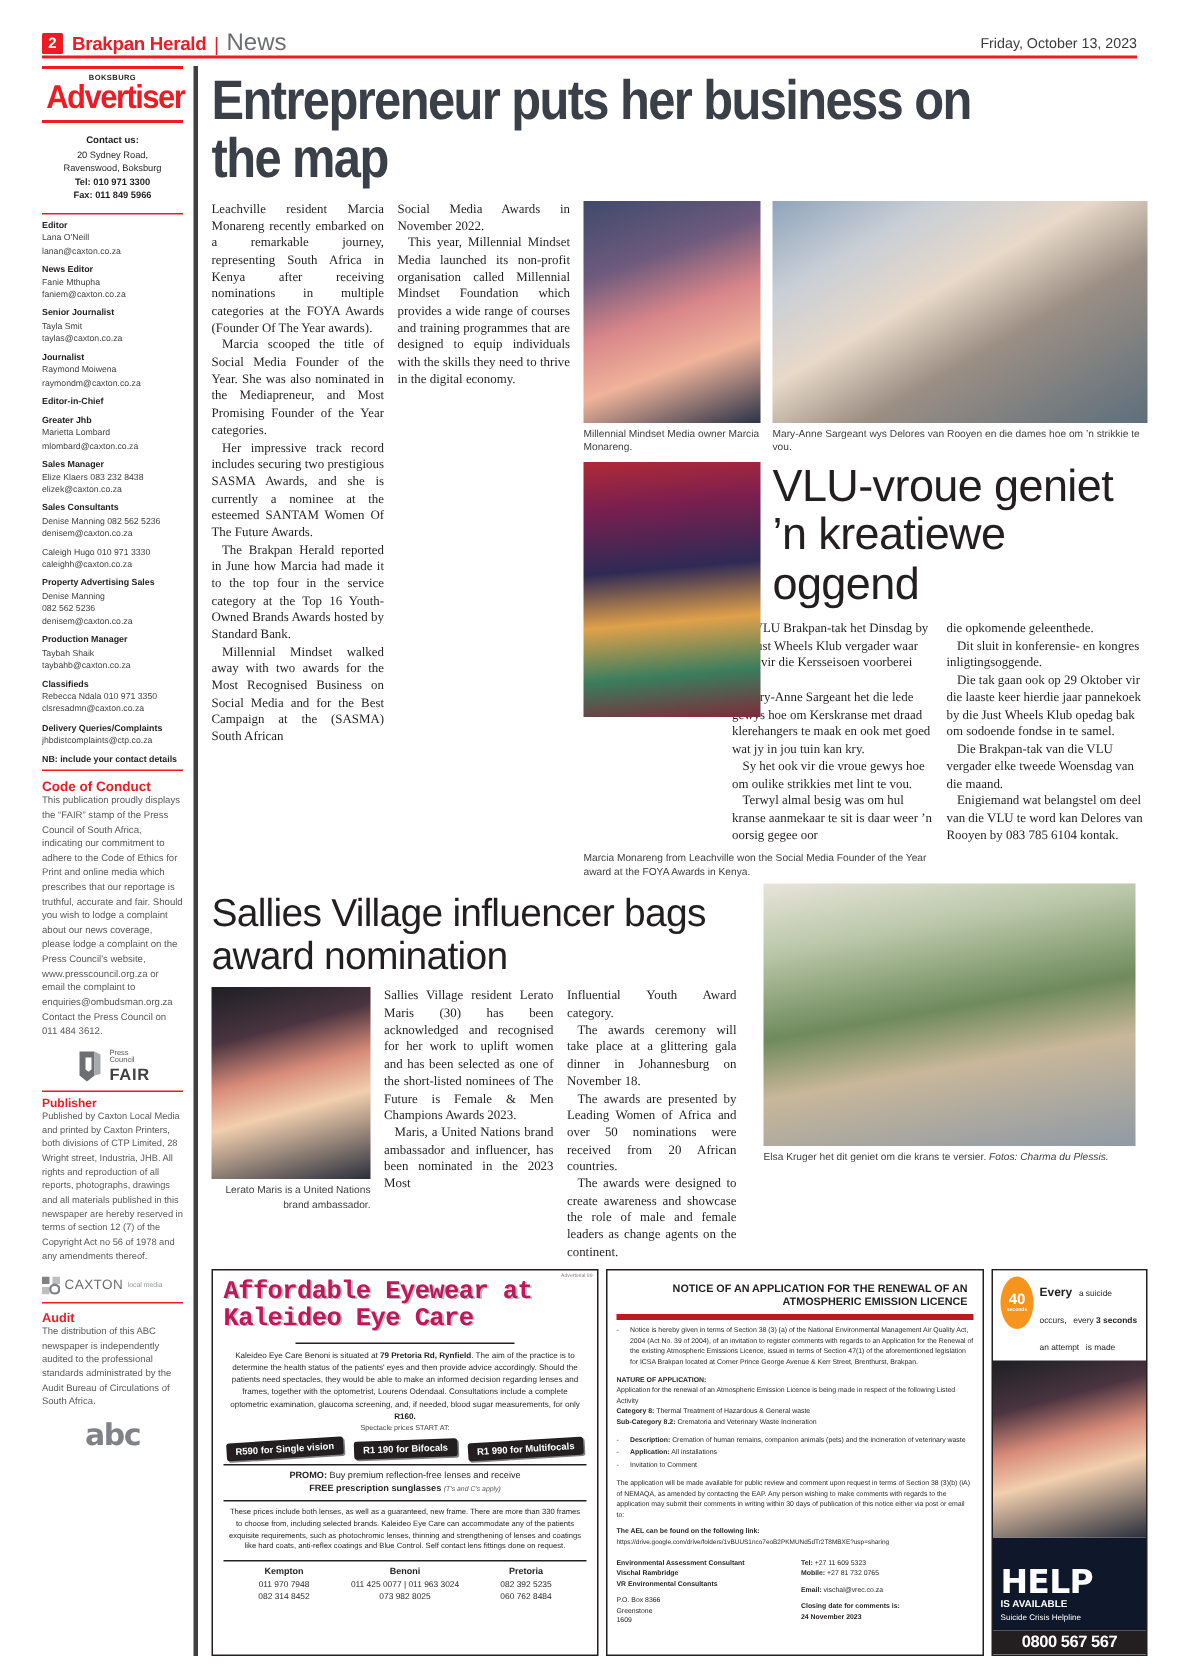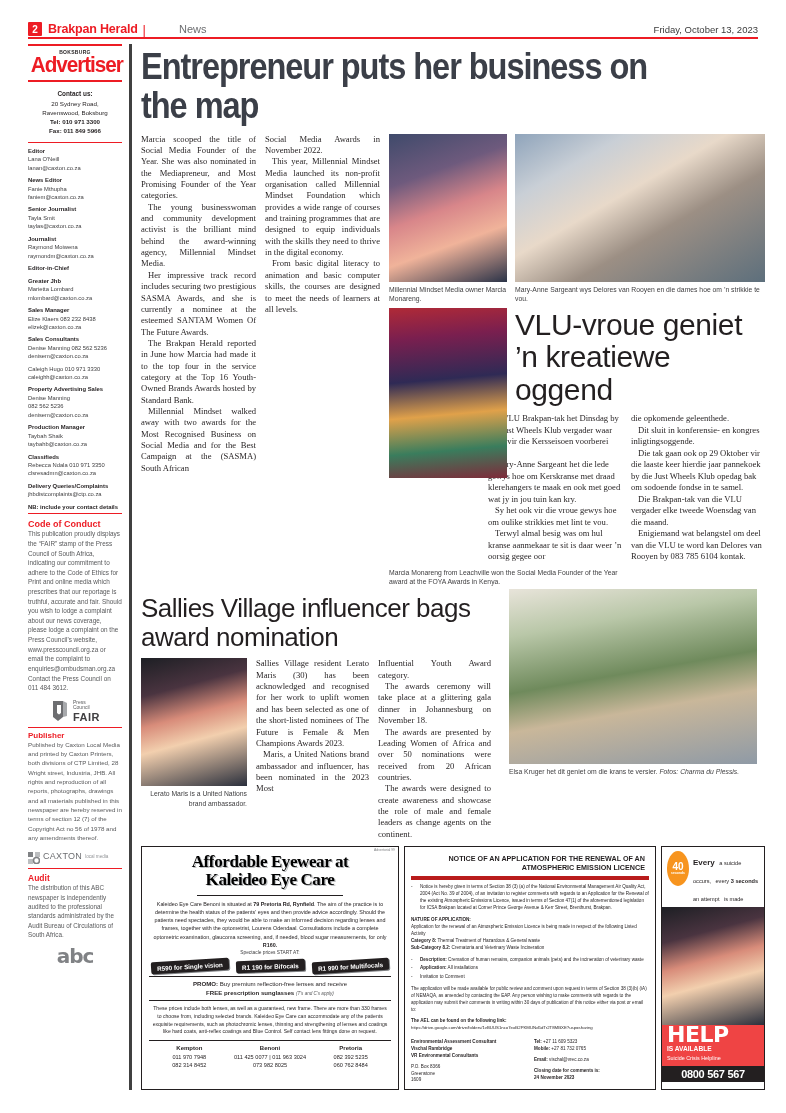--- a/index.html
+++ b/index.html
@@ -15,21 +15,21 @@
 
   
   .topbar { display:flex; align-items:center; padding-top:24px; height:34px; }
   .pagenum {
     background:#ed1c24; color:#fff; font-weight:bold; font-size:10px;
     width:14px; height:14px; display:flex; align-items:center; justify-content:center;
     border-radius:1px; margin-right:6px;
   }
   .pub-name { font-weight:bold; font-size:12.5px; color:#ed1c24; letter-spacing:-0.2px; }
   .bar-sep { color:#ed1c24; margin:0 5px; font-size:13px; }
-  .section-name { font-size:11px; color:#6d6e71;margin-left:28px; }
+  .section-name { font-size:16px; color:#6d6e71; }
   .topbar-date { margin-left:auto; font-size:9.5px; color:#3b3b3b; }
   .red-rule { height:2px; background:#ed1c24; margin-top:3px; }
 
   
   .body-grid { display:flex; gap:0; margin-top:5px; }
   .colophon { width:104px; flex:0 0 104px; padding-right:7px; border-right:3px solid #404040; }
   .content { flex:1 1 auto; padding-left:9px; }
 
   
   .masthead {
@@ -110,22 +110,22 @@
     font-family:"Liberation Sans", sans-serif;
     font-size:26px; line-height:1.1; color:#231f20; font-weight:400;
     letter-spacing:-0.5px; margin:5px 0 7px;
   }
 
   
   .ads { display:flex; gap:5px; margin-top:6px; }
   .ad-eyewear { width:258px; flex:0 0 258px; border:1px solid #231f20; padding:6px 7px 5px; position:relative; background:#fff;}
   .ad-eyewear .credit { position:absolute; top:1px; right:3px; font-size:3.4px; color:#808285; }
   .eye-h {
-    text-align:center; font-family:Liberation Serif, serif; font-weight:bold;
-    font-size:17px; line-height:1.08; color:#000000; letter-spacing:-0.4px;
+    text-align:left; font-family:Liberation Mono, monospace; font-weight:bold;
+    font-size:17px; line-height:1.08; color:#be185d; letter-spacing:-0.4px;
     text-shadow:1.2px 1.2px 0 #bcbec0;
   }
   .eye-rule { width:60%; height:1.5px; background:#231f20; margin:5px auto 4px; }
   .eye-body { font-size:5.4px; line-height:1.5; text-align:center; color:#231f20; }
   .eye-body b { font-weight:bold; }
   .price-row { display:flex; justify-content:space-between; margin:5px 2px 4px; }
   .pill {
     background:#231f20; color:#fff; font-size:6.3px; font-weight:bold;
     padding:2.5px 6px; border-radius:2px; transform:rotate(-3.5deg);
     box-shadow:1px 1px 0 #808285;
@@ -159,21 +159,21 @@
     width:22px;height:35px;border-radius:50%;background:#f7941e;color:#fff;
     display:flex;flex-direction:column;align-items:center;justify-content:center;
     font-weight:bold;line-height:1; flex:0 0 22px;
   }
   .badge40 .n { font-size:10px; }
   .badge40 .s { font-size:3.4px; }
   .help-t1 { font-size:8px; font-weight:bold; color:#231f20; line-height:1.1;}
   .help-t2 { font-size:5.6px; color:#231f20; line-height:1.4; margin-top:1px;}
   .help-t2 b { font-weight:bold; }
   .help-photo { height:118px; }
-  .help-band { background:#ef4444; padding:0 5px 5px; color:#fff; }
+  .help-band { background:#0f172a; padding:21px 5px 5px; color:#fff; }
   .help-word { font-family:"DejaVu Sans", sans-serif; font-weight:bold; font-size:22px; line-height:0.92; color:#ffffff; letter-spacing:-0.5px;}
   .help-avail { font-size:6.6px; font-weight:bold; line-height:1.15; color:#fff; }
   .help-sub { font-size:5.4px; color:#fff; margin-top:2px;}
   .help-num { background:#231f20; color:#fff; font-weight:bold; font-size:11px; text-align:center; padding:2px 0; letter-spacing:-0.3px;}
 </style>
 </head>
 <body>
 
 <div class="page">
 
@@ -304,30 +304,29 @@
     </aside>
 
     <main class="content">
 
       <h1 class="lead-head">Entrepreneur puts her business on the map</h1>
 
       <div class="lead-wrap">
 
         <div class="lead-text">
           <div class="col">
+            <p class="news">Leachville resident Marcia Monareng recently embarked on a remarkable journey, representing South Africa in Kenya after receiving nominations in multiple categories at the FOYA Awards (Founder Of The Year awards).</p>
             <p class="news">Marcia scooped the title of Social Media Founder of the Year. She was also nominated in the Mediapreneur, and Most Promising Founder of the Year categories.</p>
-            <p class="news">The young businesswoman and community development activist is the brilliant mind behind the award-winning agency, Millennial Mindset Media.</p>
             <p class="news">Her impressive track record includes securing two prestigious SASMA Awards, and she is currently a nominee at the esteemed SANTAM Women Of The Future Awards.</p>
             <p class="news">The Brakpan Herald reported in June how Marcia had made it to the top four in the service category at the Top 16 Youth-Owned Brands Awards hosted by Standard Bank.</p>
             <p class="news">Millennial Mindset walked away with two awards for the Most Recognised Business on Social Media and for the Best Campaign at the (SASMA) South African</p>
           </div>
           <div class="col">
             <p class="news">Social Media Awards in November 2022.</p>
             <p class="news">This year, Millennial Mindset Media launched its non-profit organisation called Millennial Mindset Foundation which provides a wide range of courses and training programmes that are designed to equip individuals with the skills they need to thrive in the digital economy.</p>
-            <p class="news">From basic digital literacy to animation and basic computer skills, the courses are designed to meet the needs of learners at all levels.</p>
           </div>
         </div>
 
         <div style="width:118px;flex:0 0 118px">
           <div class="photo ph-a" style="height:148px"></div>
           <div class="cap">Millennial Mindset Media owner Marcia Monareng.</div>
           <div class="photo ph-c" style="height:170px;margin-top:5px"></div>
         </div>
 
         <div style="width:250px;flex:0 0 250px">

